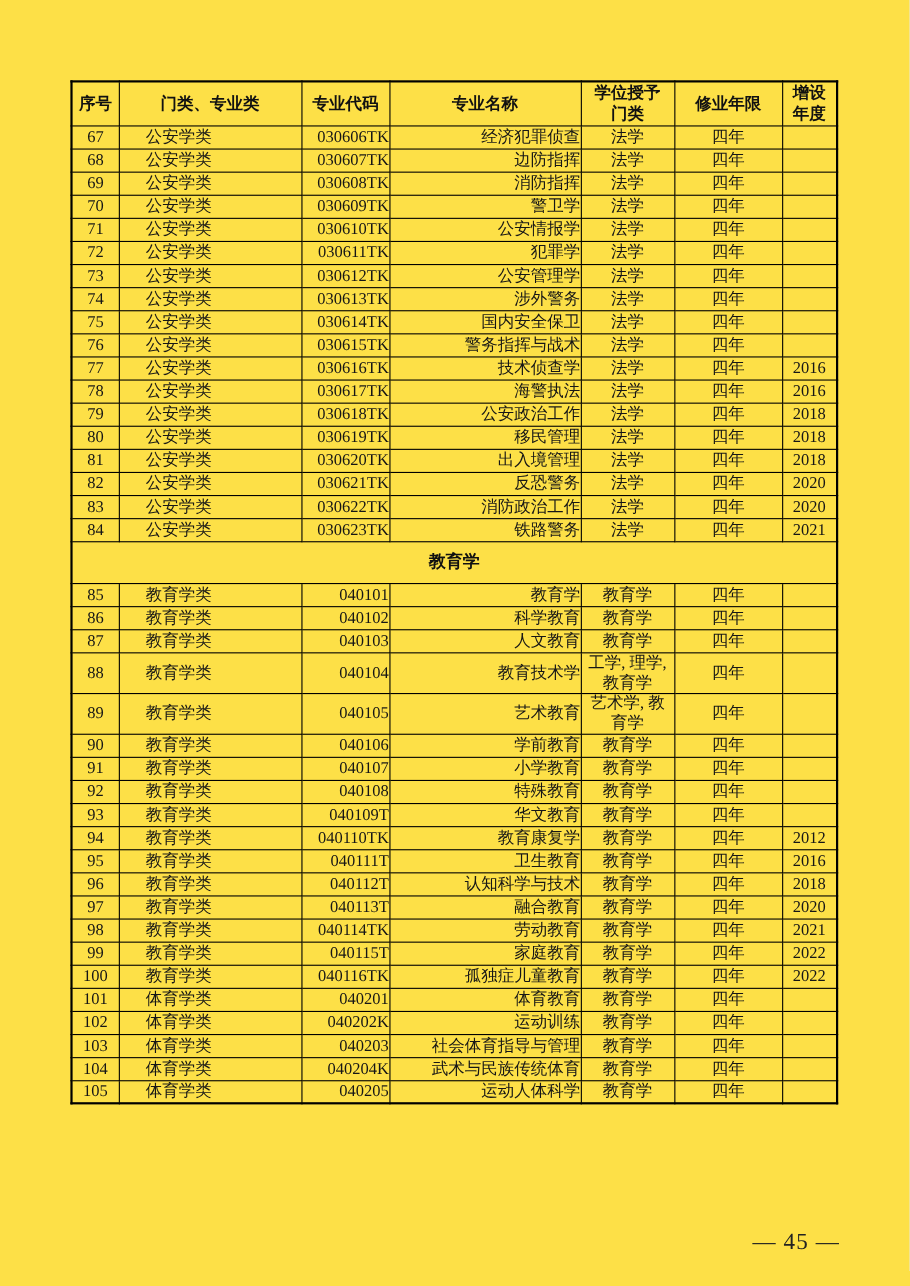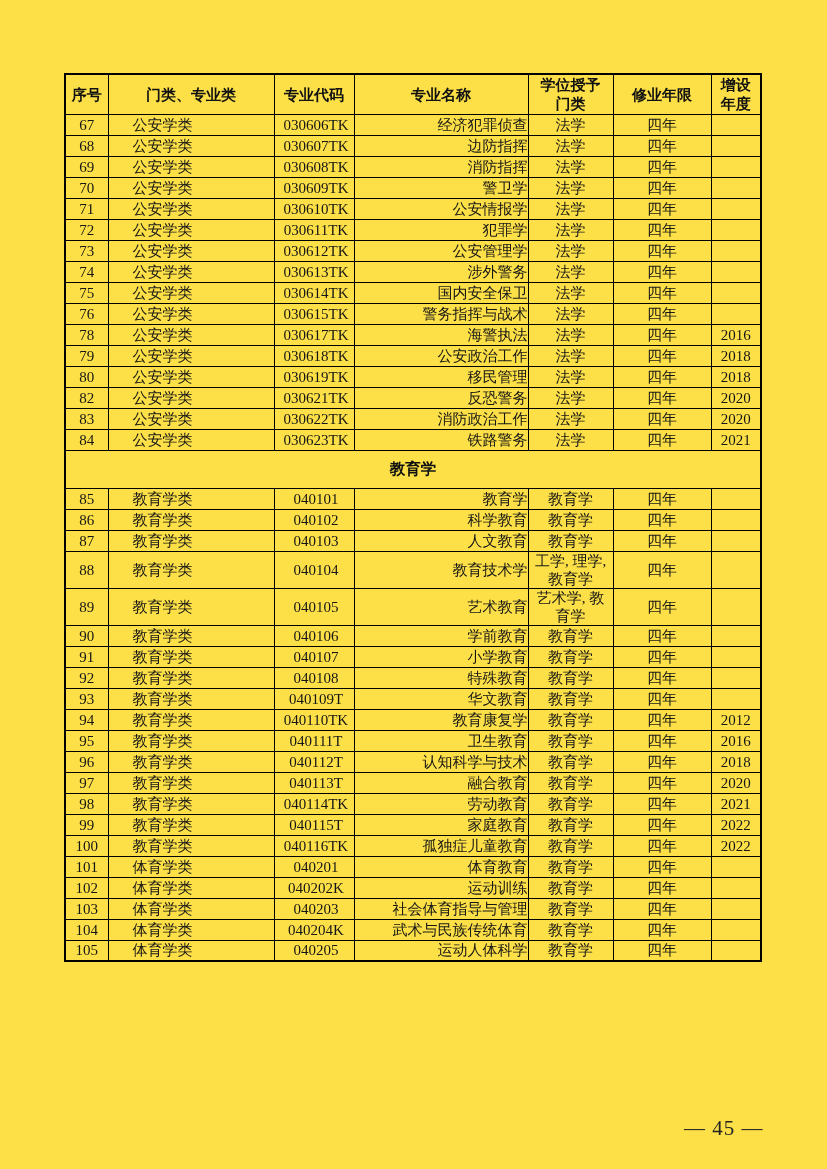--- a/index.html
+++ b/index.html
@@ -40,21 +40,21 @@
   table.majors td {
     height: 21px;
     font-family: "Liberation Serif", "DejaVu Serif", serif;
     font-size: 15px;
     line-height: 18px;
     white-space: pre-line;
     color: #161616;
   }
   td.c0, td.c4, td.c5, td.c6 { text-align: center; }
   td.c1 { text-align: left; padding-left: 24px; }
-  td.c2 { text-align: center; padding-left: 4px; }
+  td.c2 { text-align: right; padding-left: 4px; }
   td.c3 { text-align: right; padding-left: 7px; }
   tr.section-row td {
     height: 38px;
     text-align: center;
     font-family: "Liberation Sans", "DejaVu Sans", sans-serif;
     font-weight: bold;
     font-size: 15.5px;
     color: #111;
   }
   .page-number {
@@ -181,20 +181,29 @@
         <tr>
           <td class="c0">76</td>
           <td class="c1">公安学类</td>
           <td class="c2">030615TK</td>
           <td class="c3">警务指挥与战术</td>
           <td class="c4">法学</td>
           <td class="c5">四年</td>
           <td class="c6"></td>
         </tr>
         <tr>
+          <td class="c0">77</td>
+          <td class="c1">公安学类</td>
+          <td class="c2">030616TK</td>
+          <td class="c3">技术侦查学</td>
+          <td class="c4">法学</td>
+          <td class="c5">四年</td>
+          <td class="c6">2016</td>
+        </tr>
+        <tr>
           <td class="c0">78</td>
           <td class="c1">公安学类</td>
           <td class="c2">030617TK</td>
           <td class="c3">海警执法</td>
           <td class="c4">法学</td>
           <td class="c5">四年</td>
           <td class="c6">2016</td>
         </tr>
         <tr>
           <td class="c0">79</td>
@@ -203,20 +212,29 @@
           <td class="c3">公安政治工作</td>
           <td class="c4">法学</td>
           <td class="c5">四年</td>
           <td class="c6">2018</td>
         </tr>
         <tr>
           <td class="c0">80</td>
           <td class="c1">公安学类</td>
           <td class="c2">030619TK</td>
           <td class="c3">移民管理</td>
+          <td class="c4">法学</td>
+          <td class="c5">四年</td>
+          <td class="c6">2018</td>
+        </tr>
+        <tr>
+          <td class="c0">81</td>
+          <td class="c1">公安学类</td>
+          <td class="c2">030620TK</td>
+          <td class="c3">出入境管理</td>
           <td class="c4">法学</td>
           <td class="c5">四年</td>
           <td class="c6">2018</td>
         </tr>
         <tr>
           <td class="c0">82</td>
           <td class="c1">公安学类</td>
           <td class="c2">030621TK</td>
           <td class="c3">反恐警务</td>
           <td class="c4">法学</td>

